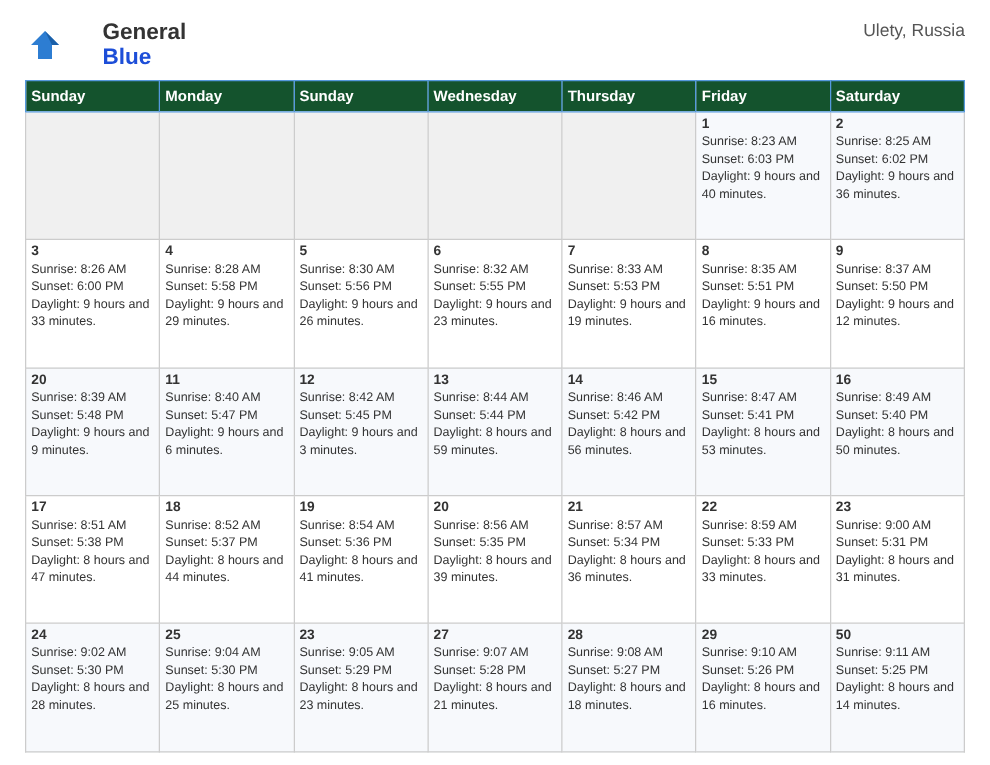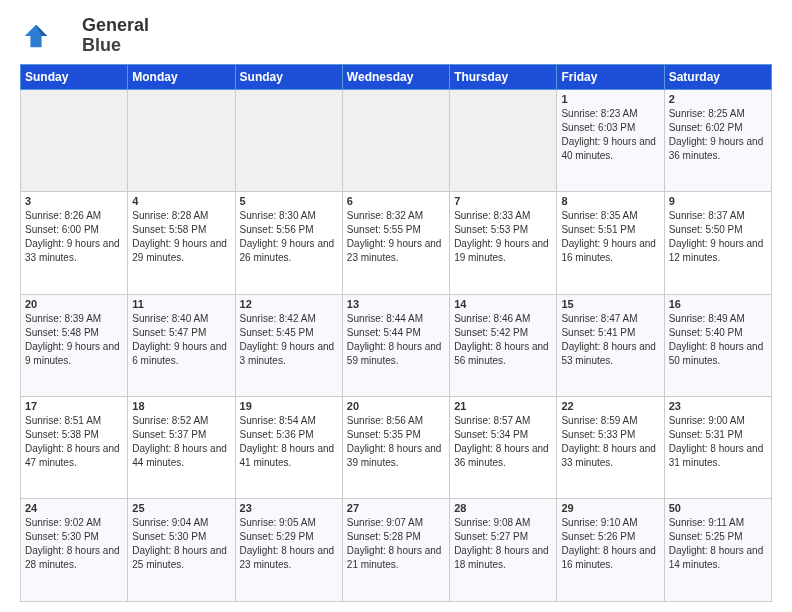--- a/index.html
+++ b/index.html
@@ -27,21 +27,21 @@
       display: flex;
       align-items: center;
       gap: 32px;
     }
     .logo-text {
       font-size: 18px;
       font-weight: bold;
       line-height: 1.1;
     }
     .logo-general { color: #333; }
-    .logo-blue { color: #404040; }
+    .logo-blue { color: #1d4ed8; }
     .logo-icon {
       width: 28px;
       height: 28px;
       margin-left: 2px;
     }
     .title-block {
       text-align: right;
     }
     .month-title {
       font-size: 32px;
@@ -53,21 +53,21 @@
       color: #555;
     }
     .calendar {
       flex: 1;
       border: 1px solid #ccc;
       border-collapse: collapse;
       width: 100%;
       table-layout: fixed;
     }
     .calendar thead tr th {
-      background: #1d4ed8;
+      background: #14532d;
       color: #fff;
       font-size: 12px;
       font-weight: bold;
       padding: 5px 4px;
       border: 1px solid #5599dd;
       text-align: left;
     }
     .calendar tbody tr td {
       border: 1px solid #ccc;
       vertical-align: top;
@@ -107,20 +107,21 @@
       <svg class="logo-icon" viewBox="0 0 40 40">
         <polygon points="20,4 36,20 28,20 28,36 12,36 12,20 4,20" fill="#2d7dd2"></polygon>
         <polygon points="20,4 36,20 28,20" fill="#1a5fa8"></polygon>
       </svg>
       <div class="logo-text">
         <span class="logo-general">General</span><br>
         <span class="logo-blue">Blue</span>
       </div>
     </div>
     <div class="title-block">
+      <div class="location">Ulety, Russia</div>
     </div>
   </div>
 
   <table class="calendar">
     <thead>
       <tr>
       <th>Sunday</th>
           <th>Monday</th>
           <th>Sunday</th>
           <th>Wednesday</th>

